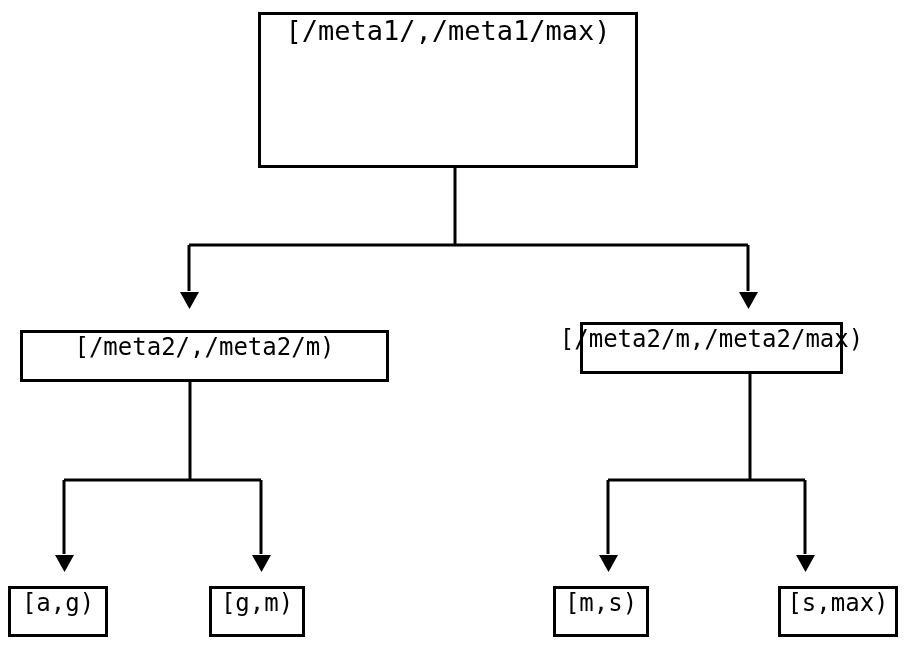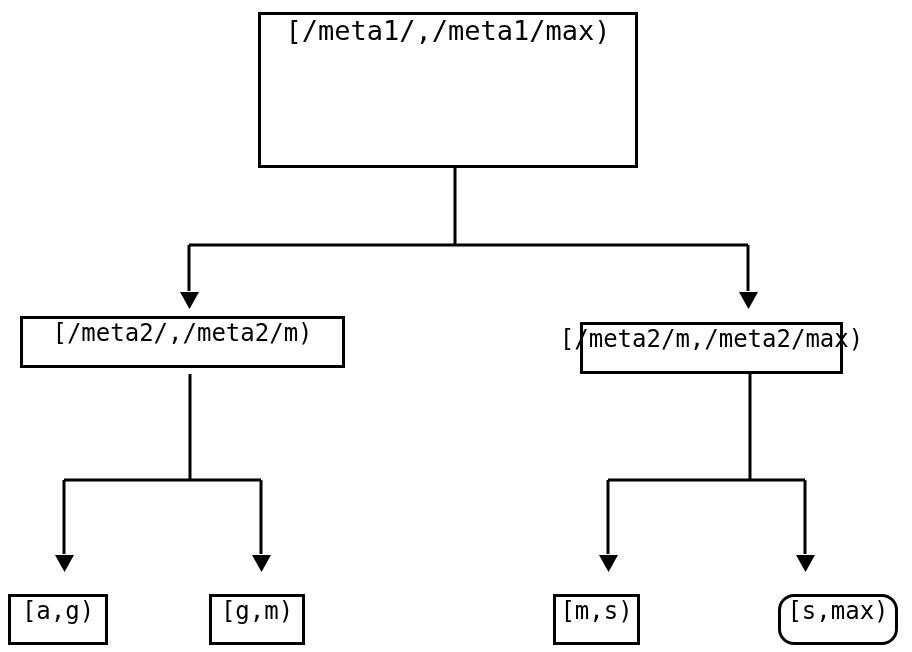--- a/index.html
+++ b/index.html
@@ -40,42 +40,41 @@
   }
   .node-root {
     left: 258px;
     top: 12px;
     width: 380px;
     height: 156px;
     font-size: 27px;
   }
   .node-mid-left {
     left: 20px;
-    top: 316px;
-    width: 325px;
+    top: 330px;
+    width: 369px;
     height: 52px;
     font-size: 24px;
   }
   .node-mid-right {
     left: 580px;
     top: 322px;
     width: 263px;
     height: 52px;
     font-size: 24px;
   }
   .node-leaf {
     top: 586px;
     height: 51px;
     font-size: 24px;
-    margin-top: 8px;
   }
   .leaf-1 { left: 8px;   width: 100px; }
   .leaf-2 { left: 209px; width: 96px;  }
-  .leaf-3 { left: 553px; width: 87px;  }
-  .leaf-4 { left: 778px; width: 120px; border-radius: 16px; }
+  .leaf-3 { left: 553px; width: 96px;  }
+  .leaf-4 { left: 778px; width: 120px; }
 </style>
 </head>
 <body>
 
 <div id="diagram-canvas">
 
   <svg id="tree-svg" viewBox="0 0 912 652" xmlns="http://www.w3.org/2000/svg">
 
     <g>
       <path d="M 455 168 L 455 245" fill="none" stroke="#000000" stroke-width="3"></path>

